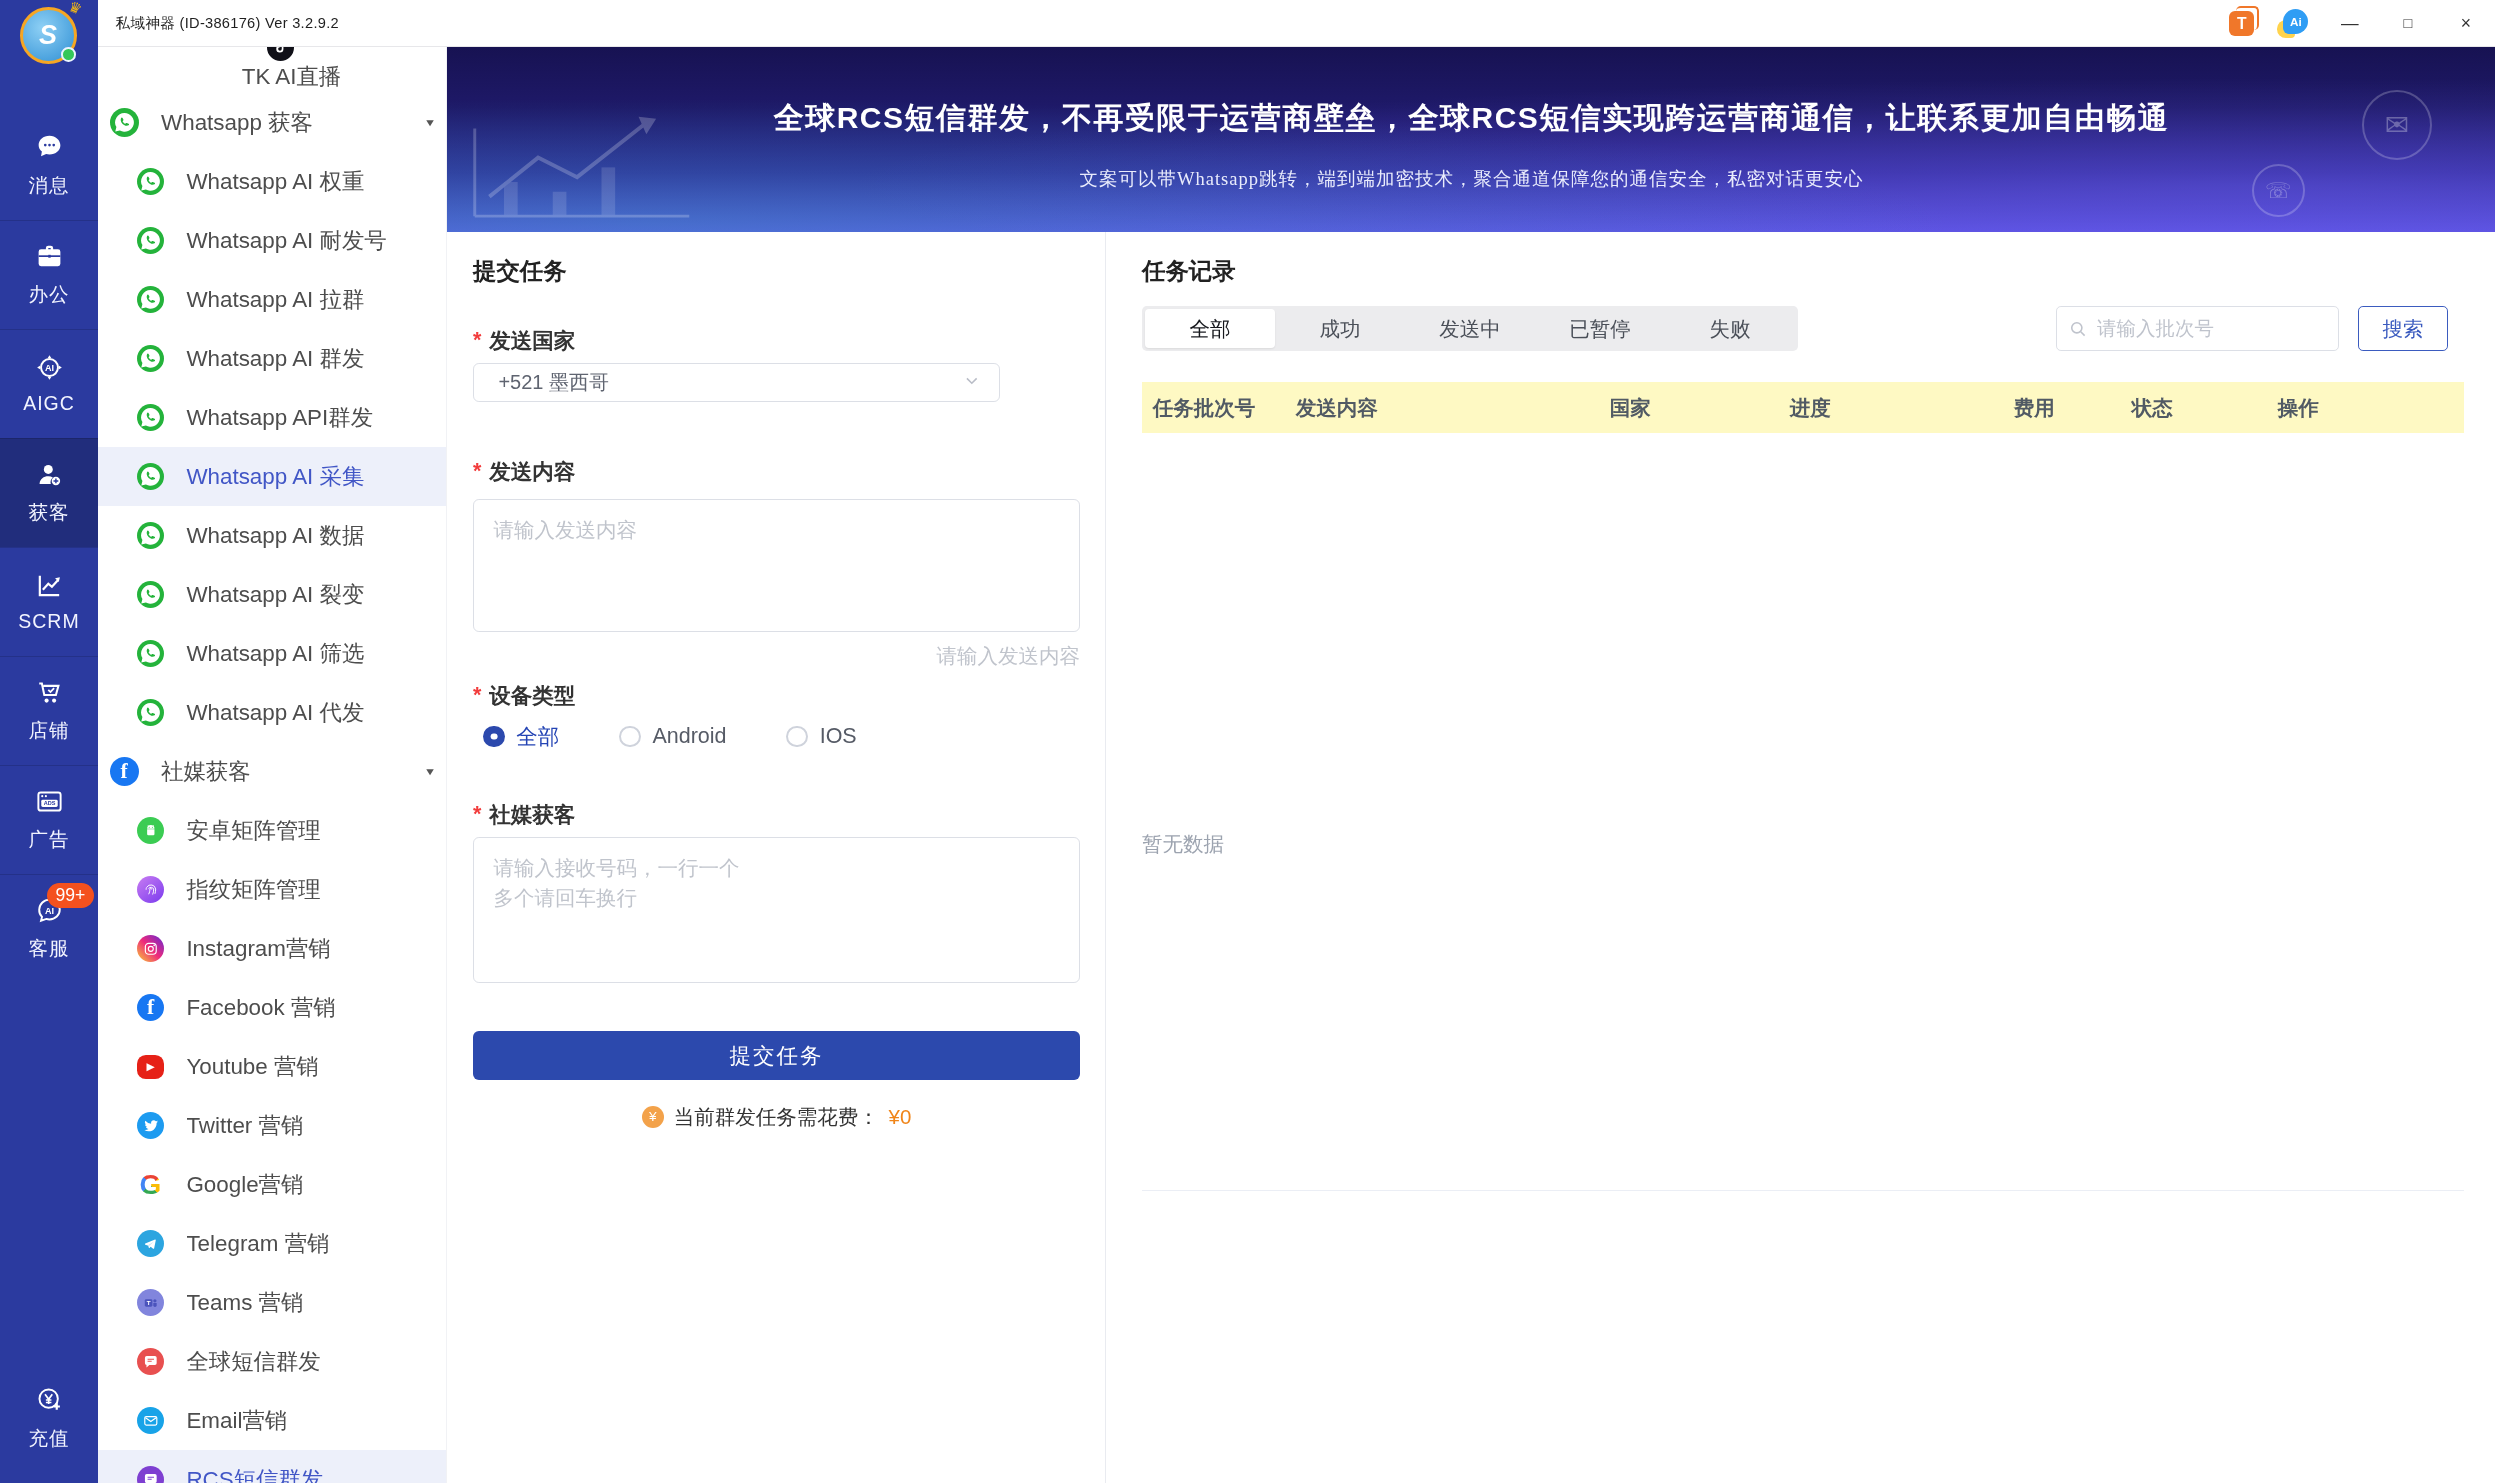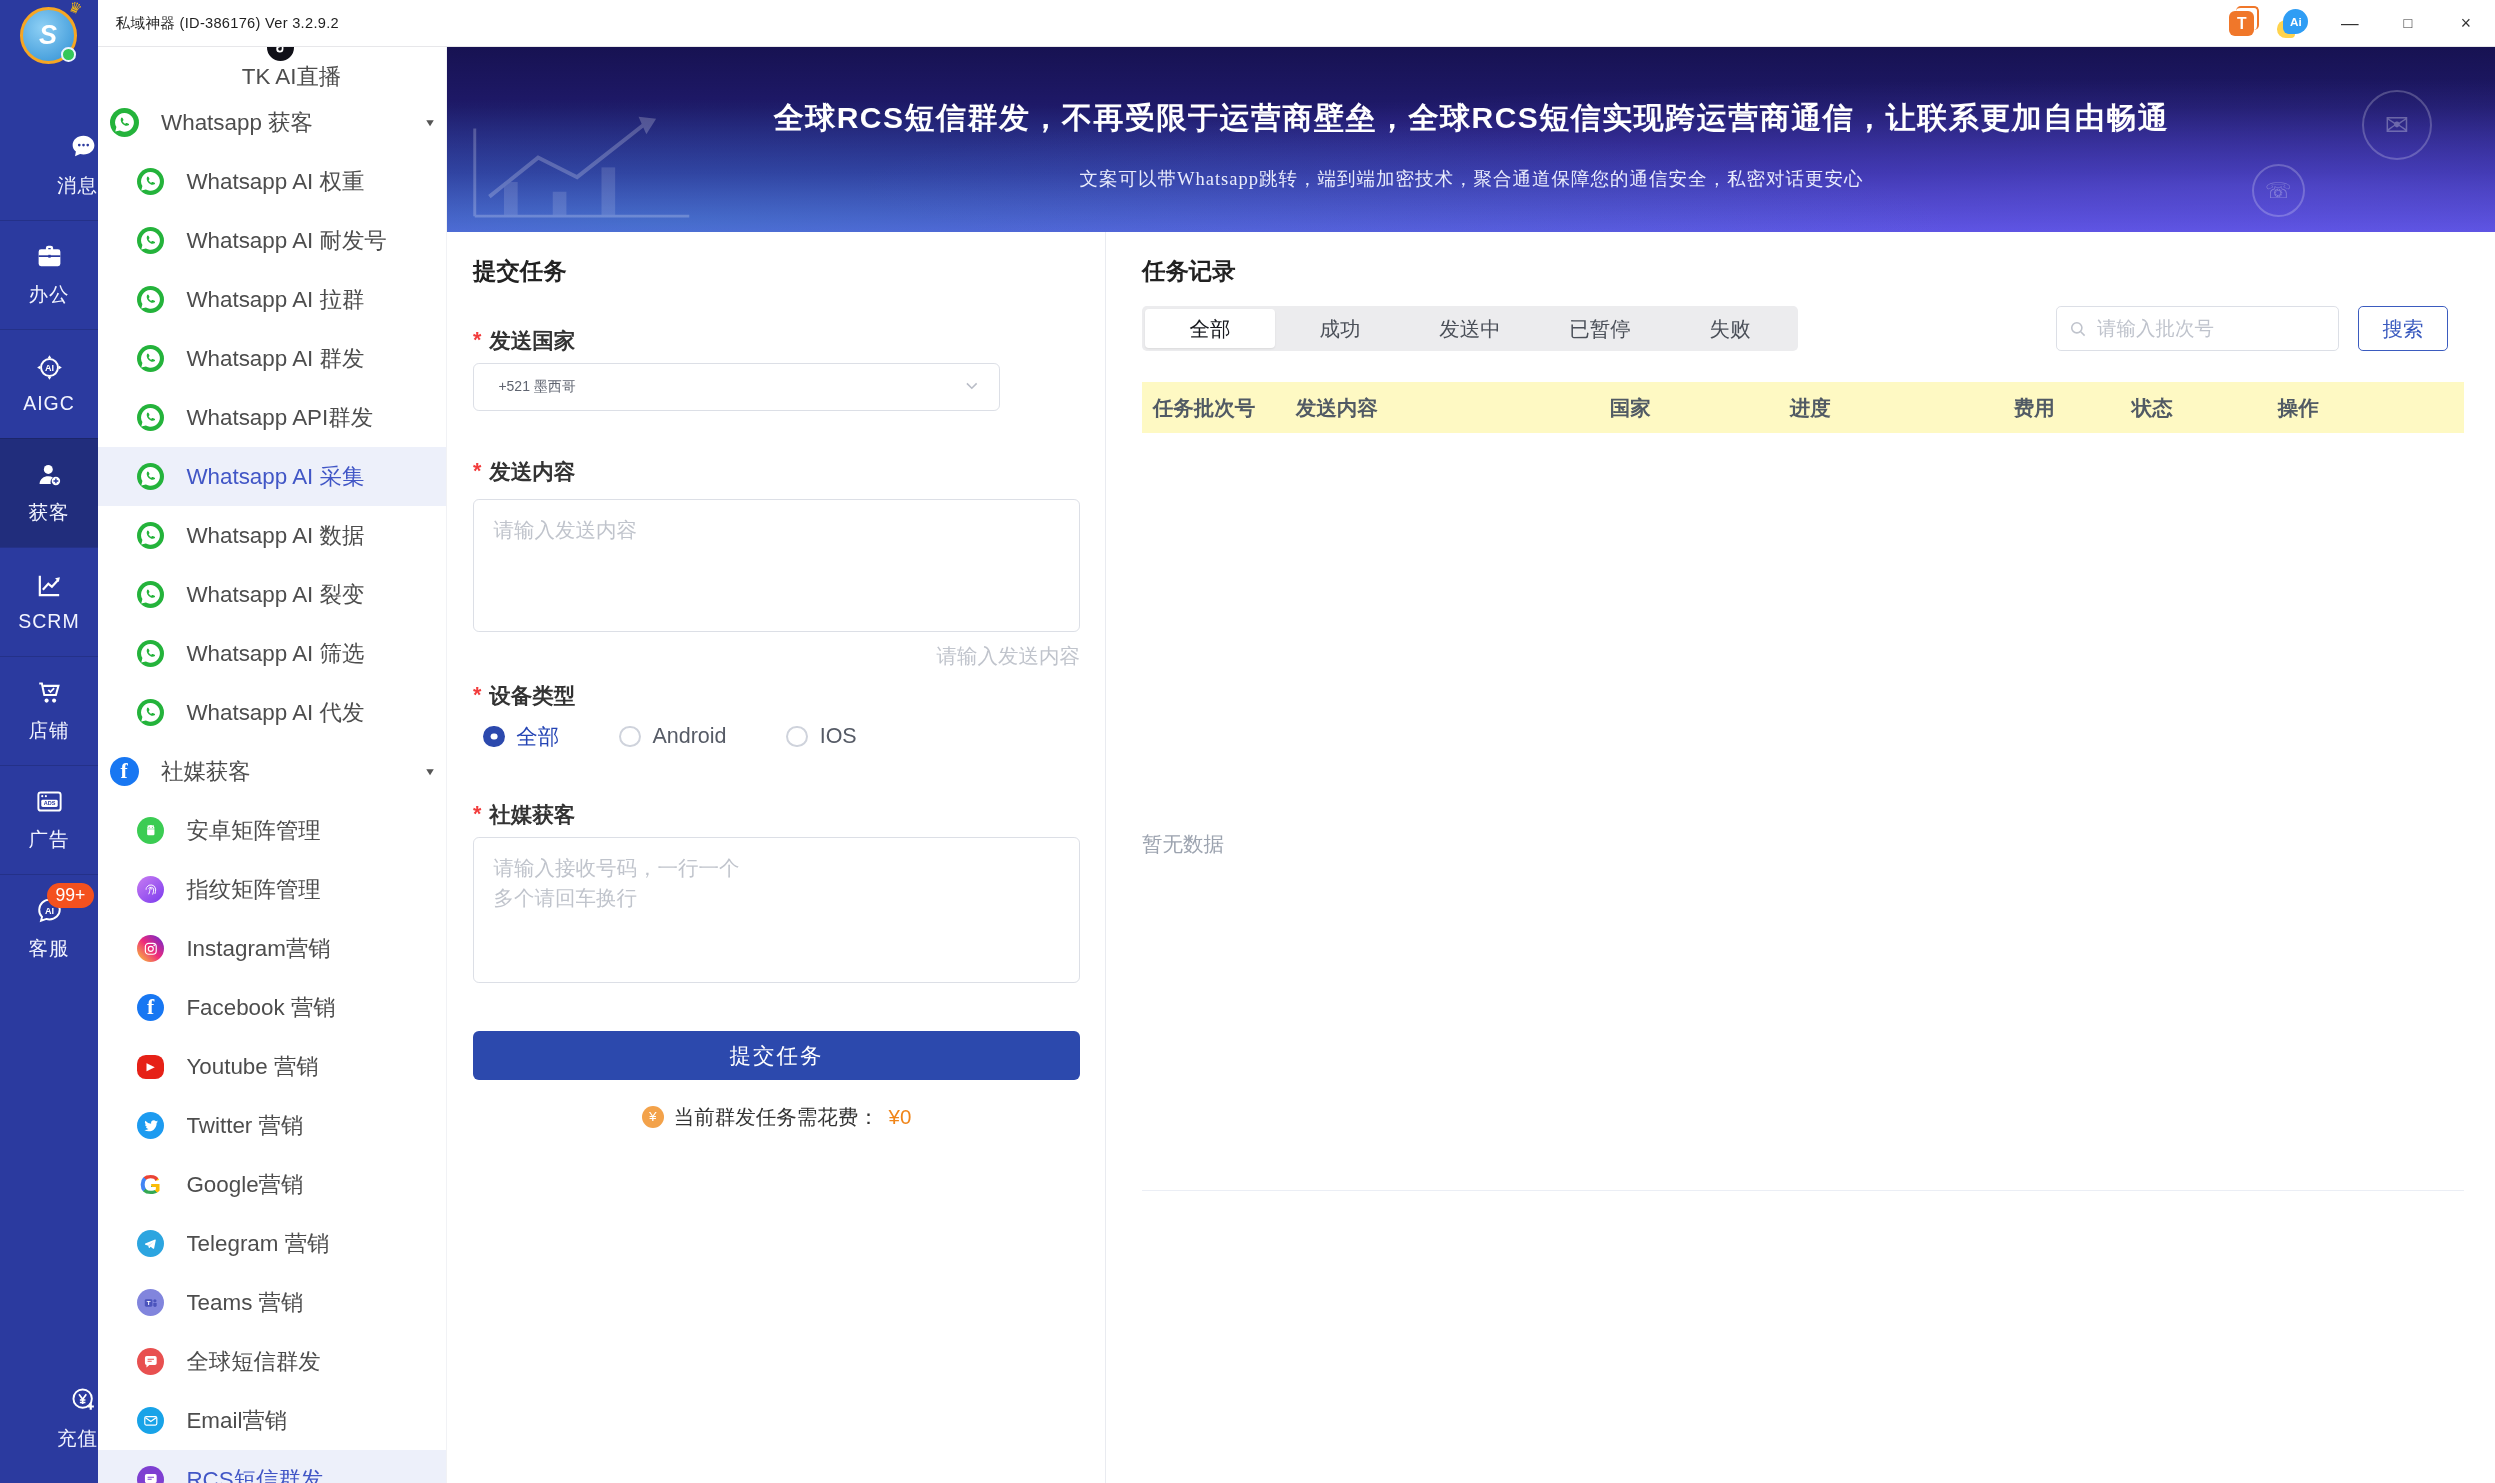--- a/index.html
+++ b/index.html
@@ -28,21 +28,21 @@
   .logo{position:absolute;left:19.5px;top:6.8px;width:57px;height:57px;border-radius:50%;
     background:radial-gradient(circle at 38% 35%,#8ed0f5,#2f8fd4);border:3.9px solid #f6a623;
     display:flex;align-items:center;justify-content:center;}
   .logo .s{color:#fff;font-weight:bold;font-size:27px;font-style:italic;}
   .logo .dot{position:absolute;right:-2px;bottom:-1px;width:14.6px;height:14.6px;border-radius:50%;
     background:#35c759;border:2px solid #eaf4ff;}
   .logo .crown{position:absolute;right:-8.8px;top:-10.7px;color:#f5b912;font-size:14.6px;transform:rotate(24deg);}
   .rail-items{position:absolute;left:0;top:111px;width:98px;}
   .rail-item{position:relative;height:109px;display:flex;flex-direction:column;align-items:center;
     justify-content:center;gap:6.8px;color:#f2f4ff;border-top:1px solid rgba(0,0,0,.14);}
-  .rail-item:first-child{border-top:none;align-items:flex-end;}
+  .rail-item:first-child{border-top:none;}
   .rail-item.active{background:#212d7c;}
   .rail-item svg{width:29px;height:29px;flex:none;}
   .rail-label{font-size:19.5px;letter-spacing:1px;}
   .rail-badge{position:absolute;right:3.9px;top:7.8px;background:var(--badge,#f4511e);color:#fff;
     font-size:17.6px;line-height:1;padding:3.9px 8.8px;border-radius:12.7px;}
   .rail-bottom{position:absolute;left:0;bottom:15.6px;width:98px;}
   .rail-bottom .rail-item{border-top:none;height:98px;}
 
   
   .menu{position:absolute;left:98px;top:47px;width:349px;bottom:0;background:#fff;
@@ -90,22 +90,22 @@
   .b-ghost.g1{right:64px;top:43px;width:70px;height:70px;font-size:29px;}
   .b-ghost.g2{right:191px;top:117px;width:53px;height:53px;font-size:21.5px;}
   .b-chart{position:absolute;left:17.6px;bottom:5.9px;opacity:.22;}
 
   
   .form-panel{position:absolute;left:447px;top:232px;width:658px;bottom:0;background:#fff;}
   .panel-heading{font-size:23.4px;font-weight:bold;color:#222;}
   .fp-head{position:absolute;left:26px;top:23.4px;}
   .f-label{position:absolute;left:26px;display:flex;align-items:center;font-size:21.5px;font-weight:600;color:#333;}
   .star{color:#f23c3c;margin-right:7.8px;font-size:21.5px;}
-  .f-select{position:absolute;left:26px;top:131px;width:527px;height:48px;border:1px solid #dcdfe6;
-    border-radius:5.9px;display:flex;align-items:center;padding:0 19.5px 0 24.4px;font-size:14px;color:#5f6470;}
+  .f-select{position:absolute;left:26px;top:131px;width:527px;height:39px;border:1px solid #dcdfe6;
+    border-radius:5.9px;display:flex;align-items:center;padding:0 19.5px 0 24.4px;font-size:20px;color:#5f6470;}
   .f-select .chev{margin-left:auto;color:#b9bdc7;}
   textarea{border:1px solid #dcdfe6;border-radius:5.9px;resize:none;outline:none;
     font-family:"Liberation Sans","DejaVu Sans",sans-serif;font-size:20.5px;color:#333;padding:14.6px 19.5px;line-height:1.5;}
   textarea::placeholder{color:#c0c4cc;}
   .ta1{position:absolute;left:26px;top:267px;width:607px;height:133px;}
   .ta2{position:absolute;left:26px;top:605px;width:607px;height:146px;}
   .f-hint{position:absolute;left:26px;top:410px;width:607px;text-align:right;font-size:20.5px;color:#c0c4cc;}
   .radios{position:absolute;left:36px;top:490px;display:flex;align-items:center;}
   .radio-opt{display:flex;align-items:center;margin-right:60px;font-size:21.5px;color:#565b66;}
   .radio{width:21.5px;height:21.5px;border-radius:50%;border:2px solid #cfd3dc;background:#fff;margin-right:11.7px;flex:none;}

